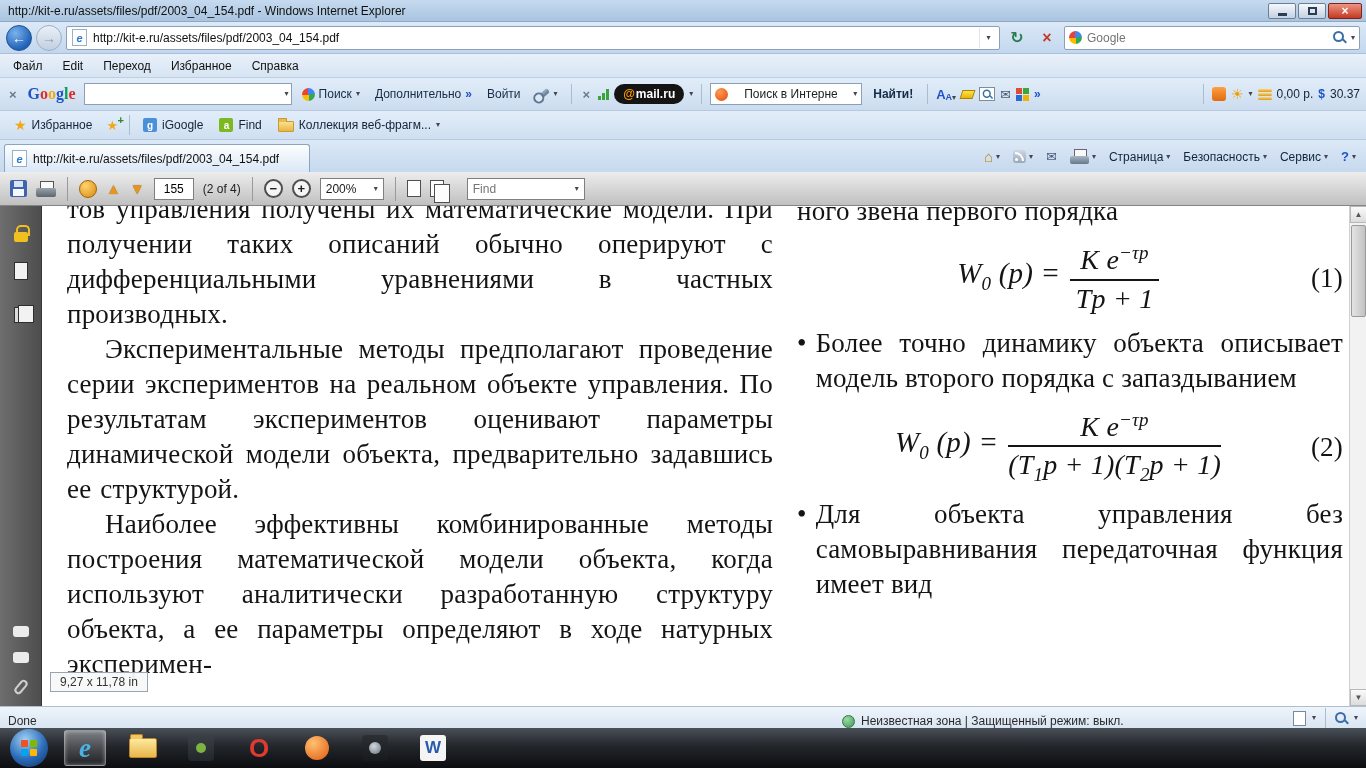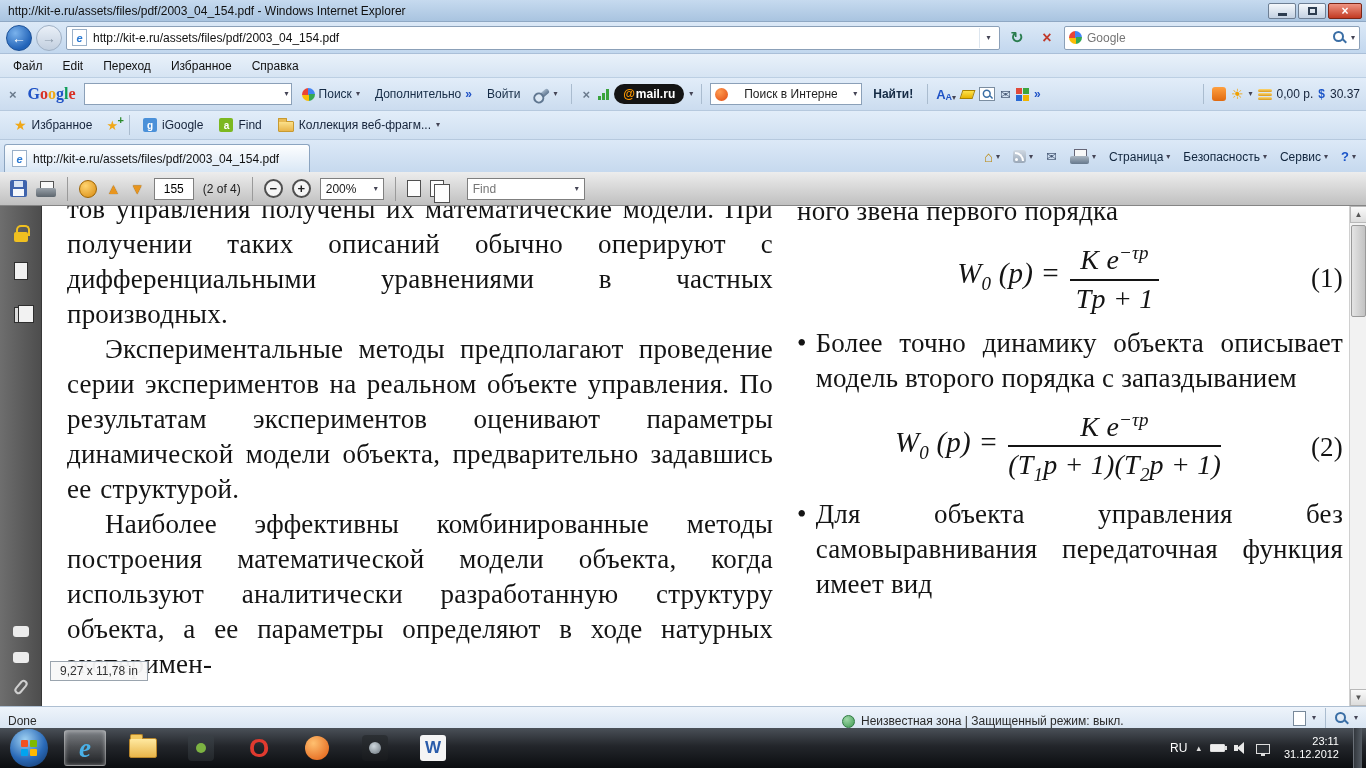--- a/index.html
+++ b/index.html
@@ -150,21 +150,21 @@
 .flhs sub{font-size:19px}
 .frac{display:inline-block;text-align:center;font-size:28px;line-height:1.15}
 .frac .num{display:block;border-bottom:2px solid #141414;padding:0 10px 2px}
 .frac sup{font-size:19px}
 .frac .den{display:block;padding-top:2px}
 .frac .den sub{font-size:19px}
 .ftag{position:absolute;right:-24px;top:50%;transform:translateY(-50%);font-size:27px}
 .bulletline{display:flex;gap:9px;margin-top:7px}
 .bulletline .bch{flex:0 0 auto}
 .bulletline .btxt{flex:1;text-align:justify}
-.sizebadge{position:absolute;left:50px;bottom:25px;background:rgba(248,248,248,.95);border:1px solid #9aa4ae;padding:2px 9px;font-size:12px;color:#333}
+.sizebadge{position:absolute;left:50px;bottom:14px;background:rgba(248,248,248,.95);border:1px solid #9aa4ae;padding:2px 9px;font-size:12px;color:#333}
 .vscroll{position:absolute;right:0;top:0;bottom:0;width:17px;background:#f2f2f2;border-left:1px solid #d0d0d0}
 .sbtn{position:absolute;left:0;width:17px;height:17px;background:linear-gradient(#fafafa,#dcdcdc);border:1px solid #b8b8b8;color:#555;font-size:8px;display:flex;align-items:center;justify-content:center}
 .sbtn.up{top:0}.sbtn.down{bottom:0}
 .sthumb{position:absolute;left:1px;top:19px;width:15px;height:92px;background:linear-gradient(90deg,#e4e4e4,#c2c2c2);border:1px solid #9a9a9a;border-radius:2px}
 
 
 .iestatus{position:absolute;top:706px;left:0;right:0;height:22px;background:linear-gradient(#eef4fb,#d9e5f2);border-top:1px solid #aebfd2;display:flex;align-items:flex-end;padding:0 8px;font-size:12px;color:#2a2a2a}
 .zonegroup{position:absolute;left:842px;display:flex;align-items:center;gap:6px}
 .zoneic{width:13px;height:13px;border-radius:50%;background:radial-gradient(circle at 35% 30%,#9fd8a8,#3f9a52);border:1px solid #2f7a42}
 .statright{margin-left:auto;display:flex;align-items:center;gap:6px}
@@ -533,27 +533,15 @@
         <span class="orangeball"></span>
       </div>
     <div class="taskicon">
         <span class="camapp">
           <i></i>
         </span>
       </div>
     <div class="taskicon">
         <span class="wordapp">W</span>
       </div>
-    <div class="tray">
-      <span class="lang">RU</span>
-      <span class="trayarrow">▴</span>
-      <span class="batt"></span>
-      <span class="spk"></span>
-      <span class="net"></span>
-      <div class="clock">
-        <div>23:11</div>
-        <div>31.12.2012</div>
-      </div>
-      <span class="showdesk"></span>
-    </div>
   </div>
 
 </div>
 
 </body></html>

